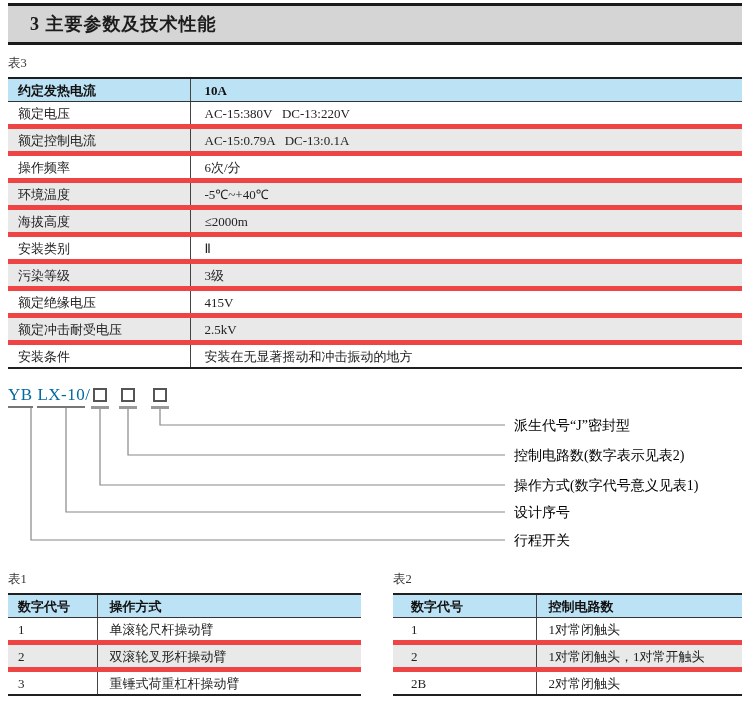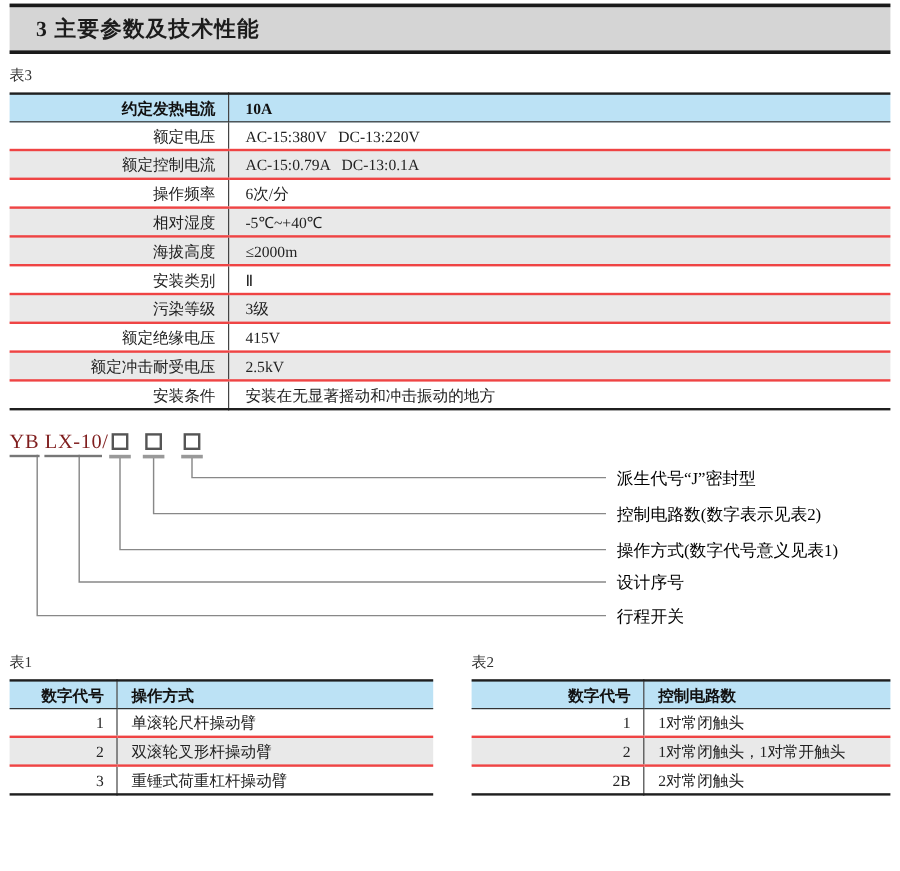--- a/index.html
+++ b/index.html
@@ -23,36 +23,36 @@
 
   
   .tcap{ text-align:left; font-size:12.5px; color:#333; }
   .tcap3{ margin:10px 2px 5px 0; }
 
   
   table.dt{ width:100%; border-collapse:collapse;
     border-top:2.5px solid #1f1f1f; border-bottom:2.5px solid #1f1f1f; }
   table.dt td{
     font-size:13px; line-height:15px; padding:3.5px 10px;
-    border-bottom:2px solid #ef4444; vertical-align:middle;
+    border-bottom:5px solid #ef4444; vertical-align:middle;
     white-space:pre-wrap; color:#222;
   }
   table.dt tr:last-child td{ border-bottom:none; }
-  table.dt td.c1{ border-right:1.3px solid #444;text-align:right; }
+  table.dt td.c1{ border-right:1.3px solid #444; }
   table.dt tr.hd td{ background:#bce2f5; font-weight:bold; color:#111;
     border-bottom:1px solid #333; }
   table.dt tr.alt td{ background:#e9e9e9; }
   table.spec td.c1{ width:182px; }
   table.spec td.c2{ padding-left:14px; }
   table.spec td{ height:23px; }
   table.spec tr.tall td{ line-height:21px; padding-top:5px; padding-bottom:5px; }
 
   
   .diagram{ position:relative; height:168px; margin-top:16px; }
-  .model-line{ position:absolute; left:0; top:0; font-size:17px; color:#7f1d1d;
+  .model-line{ position:absolute; left:0; top:0; font-size:17px; color:#0369a1;
     letter-spacing:.5px; white-space:pre; }
   .model-line .useg{ border-bottom:2px solid #777; padding-bottom:2px; }
   .mbox{ position:absolute; top:3px; width:14px; height:14px;
     border:2px solid #555; background:#fff; }
   .mbox-u{ position:absolute; top:21px; width:18px; height:2.5px; background:#999; }
   .diagram svg{ position:absolute; left:0; top:0; }
   .callout{ position:absolute; left:506px; font-size:14px; color:#000000; white-space:nowrap; }
 
   
   .bottom{ display:flex; gap:32px; margin-top:18px; }
@@ -86,21 +86,21 @@
     </tr>
     <tr class="alt">
       <td class="c1">额定控制电流</td>
       <td class="c2">AC-15:0.79A   DC-13:0.1A</td>
     </tr>
     <tr>
       <td class="c1">操作频率</td>
       <td class="c2">6次/分</td>
     </tr>
     <tr class="alt">
-      <td class="c1">相对湿度</td>
+      <td class="c1">环境温度</td>
       <td class="c2">-5℃~+40℃</td>
     </tr>
     <tr class="alt">
       <td class="c1">海拔高度</td>
       <td class="c2">≤2000m</td>
     </tr>
     <tr>
       <td class="c1">安装类别</td>
       <td class="c2">Ⅱ</td>
     </tr>

